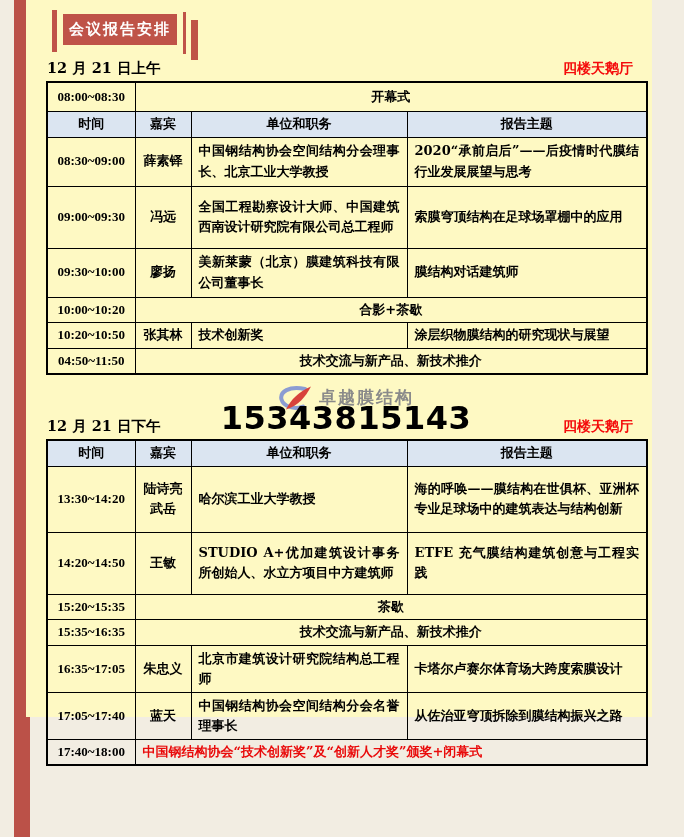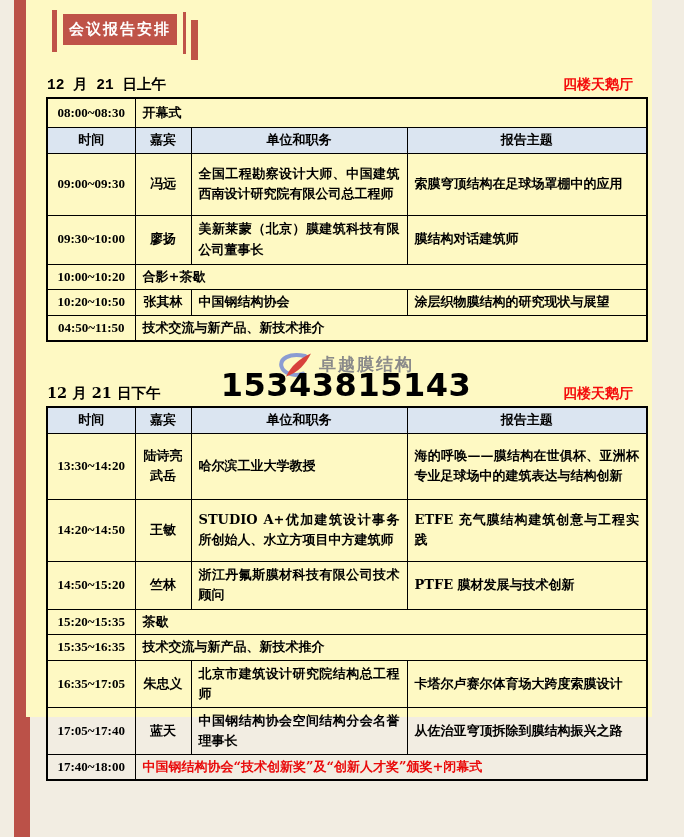--- a/index.html
+++ b/index.html
@@ -13,35 +13,35 @@
   .bar{position:absolute;background:#bf5348;}
   .bar-l{left:6px;top:4px;width:5px;height:42px;}
   .banner-box{position:absolute;left:17px;top:8px;width:114px;height:31px;background:#bf5348;
     display:flex;align-items:center;justify-content:center;}
   .banner-box span{color:#fff;font-family:"DejaVu Sans",sans-serif;font-weight:bold;
     font-size:15px;letter-spacing:2px;}
   .bar-r1{left:137px;top:6px;width:3px;height:42px;}
   .bar-r2{left:145px;top:14px;width:7px;height:40px;}
 
   
-  .sect-line{position:relative;height:20px;margin-top:16px;width:600px;font-family:Liberation Mono, monospace;}
+  .sect-line{position:relative;height:20px;margin-top:0;width:600px;}
   .sect-date{position:absolute;left:1px;bottom:0;font-size:14.5px;font-weight:bold;}
   .sect-venue{position:absolute;right:13px;bottom:0;font-size:14px;font-weight:bold;color:#f40b0b;}
 
   
   table{border-collapse:collapse;table-layout:fixed;width:600px;margin-top:3px;
     font-weight:bold;font-size:13px;}
   col.c1{width:88px}col.c2{width:56px}col.c3{width:216px}col.c4{width:240px}
   td{border:1px solid #000;padding:2px 7px;vertical-align:middle;line-height:1.55;margin-top:15px;}
   table{border:2px solid #000;}
   tr.head td{background:#dbe5f1;text-align:center;padding:2px 2px;}
   td.time{text-align:center;font-family:"Liberation Serif",serif;white-space:nowrap;padding:2px 1px;}
   td.guest{text-align:center;padding:2px 2px;}
   td.org,td.topic{text-align:justify;text-justify:inter-ideograph;}
-  td.span-c{text-align:left;}
+  td.span-c{text-align:center;}
   td.span-l{text-align:left;}
   .red-text{color:#e90b0b;}
   tr.rh29{height:29px}tr.rh26{height:26px}tr.rh49{height:49px}tr.rh62{height:62px}
   tr.rh24{height:24px}tr.rh66{height:66px}tr.rh48{height:48px}tr.rh47{height:47px}tr.rh25{height:25px}
 
   
   .logo-row{margin-top:9px;width:600px;display:flex;align-items:center;justify-content:center;height:27px;}
   .brand-name{font-size:17px;font-weight:bold;color:#8a8a8a;letter-spacing:2px;margin-left:7px;text-align:right;}
   .mid-line{position:relative;height:25px;width:600px;margin-top:0px;}
   .phone{position:absolute;left:50%;transform:translateX(-50%);bottom:-1px;
@@ -80,40 +80,46 @@
       <tr class="rh29">
         <td class="time">08:00~08:30</td>
         <td class="span-c" colspan="3">开幕式</td>
       </tr>
       <tr class="head rh26">
         <td>时间</td>
         <td>嘉宾</td>
         <td>单位和职务</td>
         <td>报告主题</td>
       </tr>
+      <tr class="rh49">
+        <td class="time">08:30~09:00</td>
+        <td class="guest">薛素铎</td>
+        <td class="org">中国钢结构协会空间结构分会理事长、北京工业大学教授</td>
+        <td class="topic">2020“承前启后”——后疫情时代膜结行业发展展望与思考</td>
+      </tr>
       <tr class="rh62">
         <td class="time">09:00~09:30</td>
         <td class="guest">冯远</td>
         <td class="org">全国工程勘察设计大师、中国建筑西南设计研究院有限公司总工程师</td>
         <td class="topic">索膜穹顶结构在足球场罩棚中的应用</td>
       </tr>
       <tr class="rh49">
         <td class="time">09:30~10:00</td>
         <td class="guest">廖扬</td>
         <td class="org">美新莱蒙（北京）膜建筑科技有限公司董事长</td>
         <td class="topic">膜结构对话建筑师</td>
       </tr>
       <tr class="rh24">
         <td class="time">10:00~10:20</td>
         <td class="span-c" colspan="3">合影+茶歇</td>
       </tr>
       <tr class="rh26">
         <td class="time">10:20~10:50</td>
         <td class="guest">张其林</td>
-        <td class="org">中国钢结构协会</td>
+        <td class="org">技术创新奖</td>
         <td class="topic">涂层织物膜结构的研究现状与展望</td>
       </tr>
       <tr class="rh26">
         <td class="time">04:50~11:50</td>
         <td class="span-c" colspan="3">技术交流与新产品、新技术推介</td>
       </tr>
     </tbody>
   </table>
 
   <div class="logo-row">
@@ -151,26 +157,20 @@
         </td>
         <td class="org">哈尔滨工业大学教授</td>
         <td class="topic">海的呼唤——膜结构在世俱杯、亚洲杯专业足球场中的建筑表达与结构创新</td>
       </tr>
       <tr class="rh62">
         <td class="time">14:20~14:50</td>
         <td class="guest">王敏</td>
         <td class="org">STUDIO A+优加建筑设计事务所创始人、水立方项目中方建筑师</td>
         <td class="topic">ETFE 充气膜结构建筑创意与工程实践</td>
       </tr>
-      <tr class="rh48">
-        <td class="time">14:50~15:20</td>
-        <td class="guest">竺林</td>
-        <td class="org">浙江丹氟斯膜材科技有限公司技术顾问</td>
-        <td class="topic">PTFE 膜材发展与技术创新</td>
-      </tr>
       <tr class="rh24">
         <td class="time">15:20~15:35</td>
         <td class="span-c" colspan="3">茶歇</td>
       </tr>
       <tr class="rh26">
         <td class="time">15:35~16:35</td>
         <td class="span-c" colspan="3">技术交流与新产品、新技术推介</td>
       </tr>
       <tr class="rh47">
         <td class="time">16:35~17:05</td>

